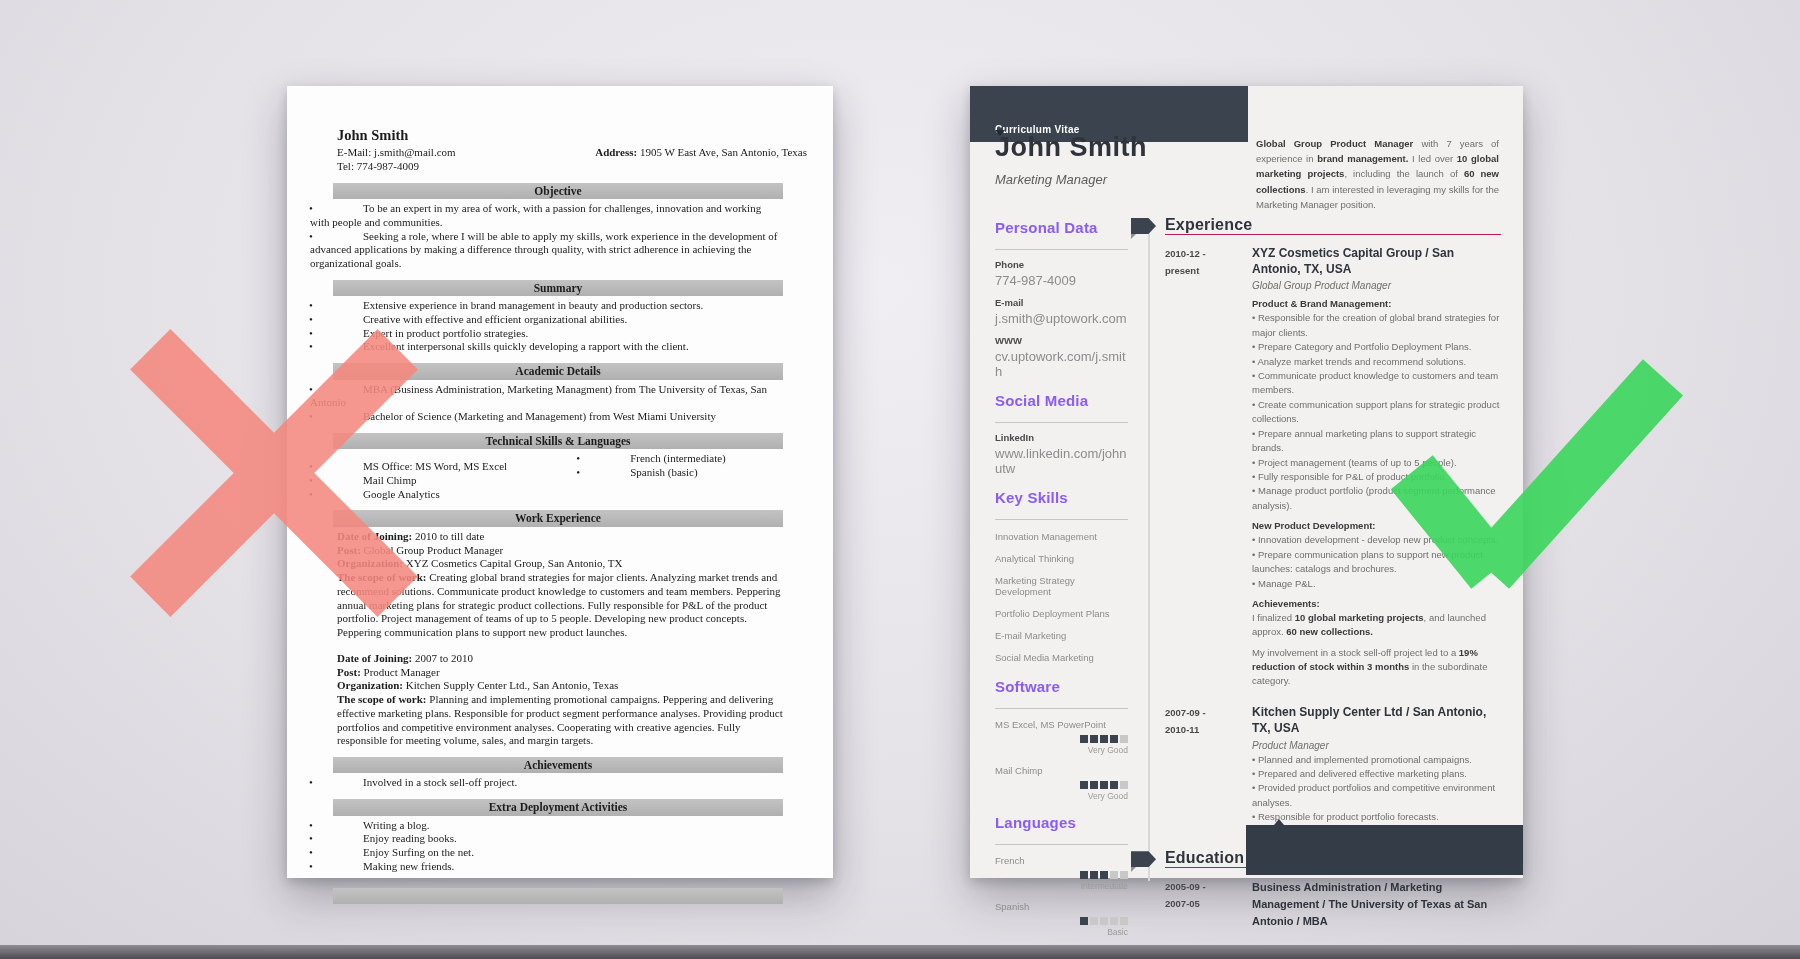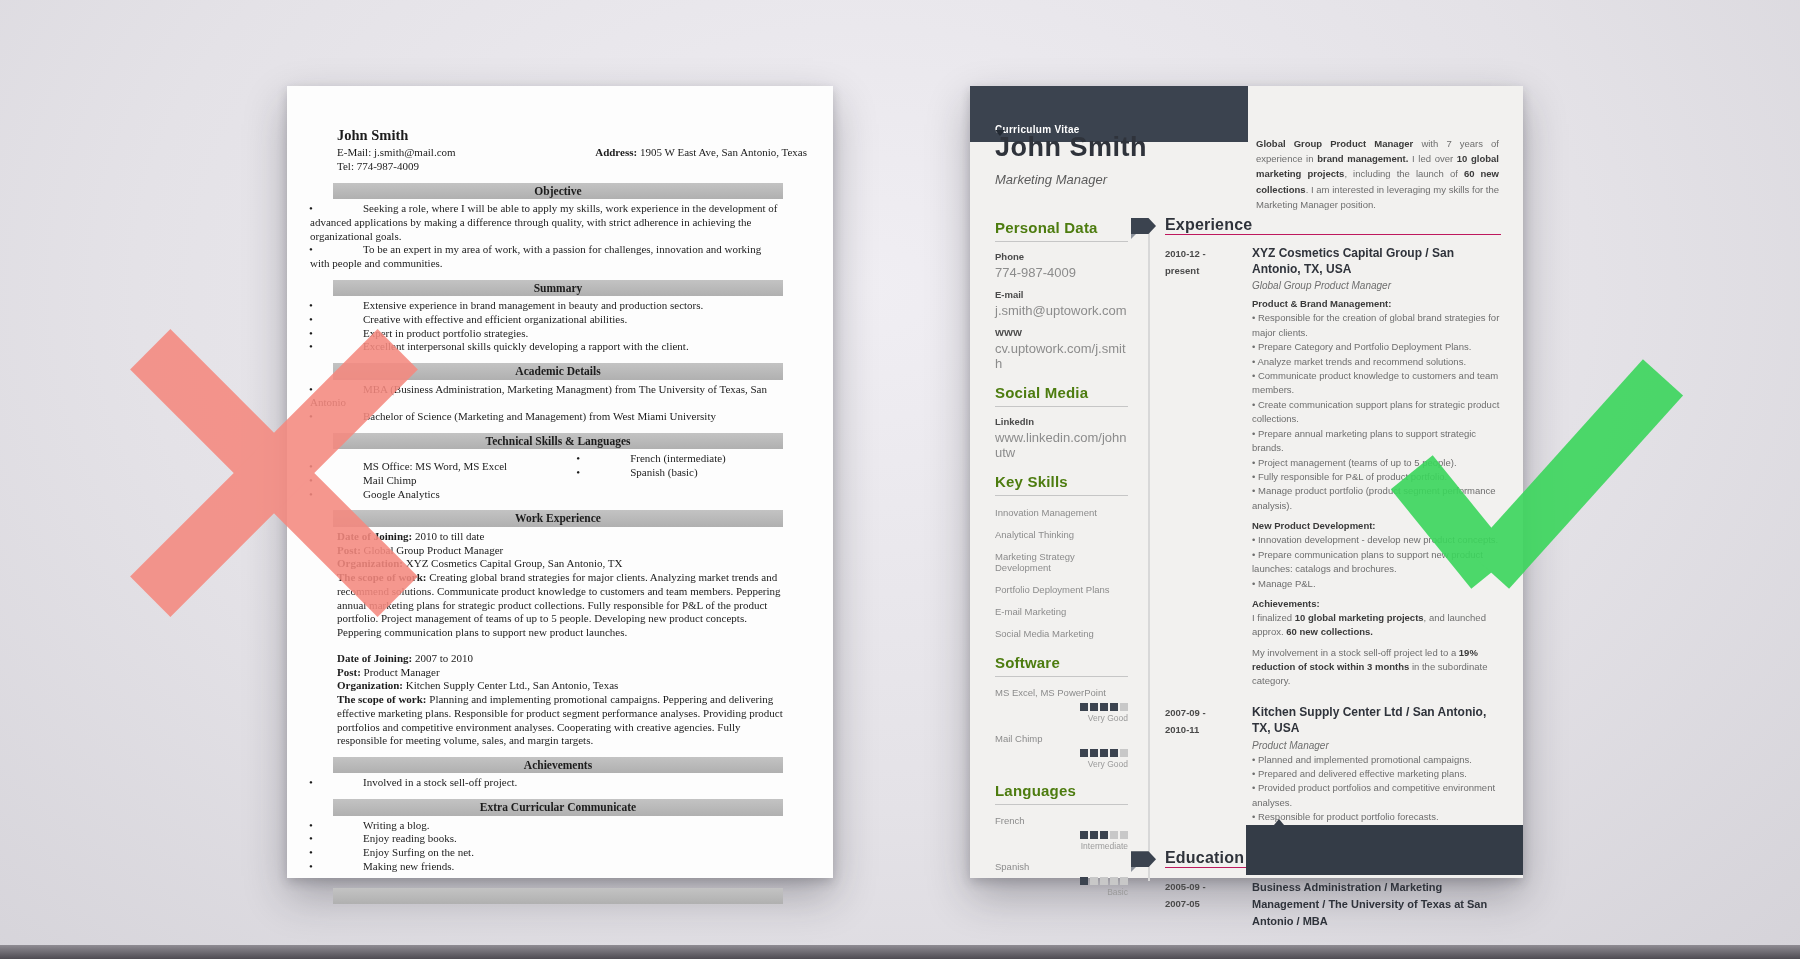--- a/index.html
+++ b/index.html
@@ -42,22 +42,22 @@
   .banner-notch{position:absolute;left:25px;top:44px;width:0;height:0;
         border-left:5px solid transparent;border-right:5px solid transparent;border-top:6px solid #232a33;}
   .gname{position:absolute;left:25px;top:46px;font-size:27px;font-weight:bold;color:#2f333b;letter-spacing:.5px;}
   .grole{position:absolute;left:25px;top:86px;font-size:13px;font-style:italic;color:#5c5c5c;}
   .gsummary{position:absolute;left:286px;top:50px;width:243px;font-size:9.5px;line-height:1.6;
         text-align:justify;color:#6e6e6e;}
   .gsummary .b{color:#3a3a3a;}
   .timeline{position:absolute;left:178px;top:140px;width:2px;height:655px;background:#d8d8d8;}
 
   .sidebar{position:absolute;left:25px;top:120px;width:133px;}
-  .sidebar h3{margin:13px 0 0;padding-bottom:5px;border-bottom:1px solid #c6c6c6;
-        font-size:15px;color:#4d7c0f;letter-spacing:.2px;}
+  .sidebar h3{margin:13px 0 0;padding-bottom:13px;border-bottom:1px solid #c6c6c6;
+        font-size:15px;color:#8b5cf6;letter-spacing:.2px;}
   .field{margin-top:9px;}
   .field .lab{font-size:9.5px;font-weight:bold;color:#4a4a4a;}
   .field .val{font-size:13px;color:#8c8c8c;margin-top:3px;word-break:break-all;}
   ul.skills{list-style:none;margin:3px 0 15px;padding:0;}
   ul.skills li{font-size:9.5px;color:#8c8c8c;margin-top:11px;}
   .rate{margin-top:10px;}
   .rate .rname{font-size:9.5px;color:#8c8c8c;}
   .squares{display:flex;gap:2px;justify-content:flex-end;margin-top:5px;}
   .sq{width:8px;height:8px;background:#c8c8c8;display:inline-block;}
   .sq.on{background:#3b434f;}
@@ -109,22 +109,22 @@
           <div>
             <div>E-Mail: j.smith@mail.com</div>
             <div>Tel: 774-987-4009</div>
           </div>
           <div class="right"><span class="b">Address:</span><span> 1905 W East Ave, San Antonio, Texas</span></div>
         </div>
       </div>
 
       <div class="bar">Objective</div>
       <ul class="dots">
+          <li>To be an expert in my area of work, with a passion for challenges, innovation and working with people and communities.</li>
           <li>Seeking a role, where I will be able to apply my skills, work experience in the development of advanced applications by making a difference through quality, with strict adherence in achieving the organizational goals.</li>
-          <li>To be an expert in my area of work, with a passion for challenges, innovation and working with people and communities.</li>
         </ul>
 
       <div class="bar">Summary</div>
       <ul class="dots">
           <li>Extensive experience in brand management in beauty and production sectors.</li>
           <li>Creative with effective and efficient organizational abilities.</li>
           <li>Expert in product portfolio strategies.</li>
           <li>Excellent interpersonal skills quickly developing a rapport with the client.</li>
         </ul>
 
@@ -158,21 +158,21 @@
         <p><span class="b">Post:</span><span> Product Manager</span></p>
         <p><span class="b">Organization:</span><span> Kitchen Supply Center Ltd., San Antonio, Texas</span></p>
         <p><span class="b">The scope of work:</span><span> Planning and implementing promotional campaigns. Peppering and delivering effective marketing plans. Responsible for product segment performance analyses. Providing product portfolios and competitive environment analyses. Cooperating with creative agencies. Fully responsible for meeting volume, sales, and margin targets.</span></p>
       </div>
 
       <div class="bar">Achievements</div>
       <ul class="dots">
           <li>Involved in a stock sell-off project.</li>
         </ul>
 
-      <div class="bar">Extra Curricular Communicate</div>
+      <div class="bar">Extra Deployment Activities</div>
       <ul class="dots">
           <li>Writing a blog.</li>
           <li>Enjoy reading books.</li>
           <li>Enjoy Surfing on the net.</li>
           <li>Making new friends.</li>
         </ul>
 
       <div class="bar empty"></div>
     </div>
   </div>

